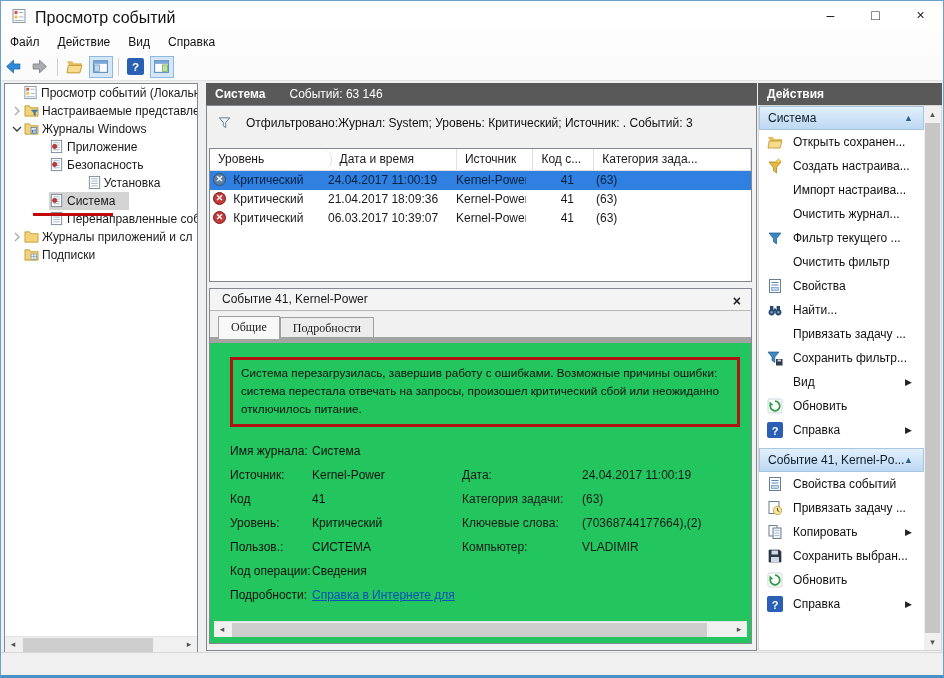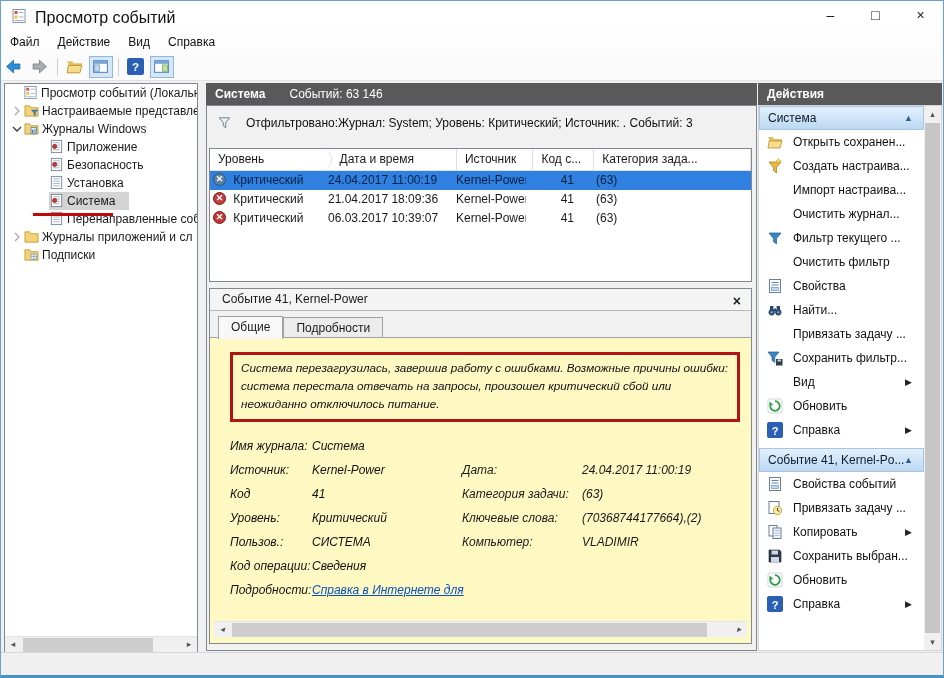--- a/index.html
+++ b/index.html
@@ -62,24 +62,24 @@
   .td.level { padding-left:3px; }
   .td.code { text-align:right; padding-right:14px; }
   .crit { display:inline-block; width:13px; height:13px; border-radius:50%; vertical-align:-2px; margin-right:4px;
           background:#c23b3b; border:1px solid #7e1818; position:relative; }
   .crit::before { content:"✕"; position:absolute; left:0; top:-3px; width:11px; text-align:center; font-size:9px; color:#fff; font-weight:bold; line-height:17px; }
   .crit.selcrit { background:#5a7fa6; border-color:#34516f; }
 
   .event-box { position:absolute; left:2px; right:4px; top:182px; bottom:6px; background:#f1f1f1; border:1px solid #828790; }
   .event-title { height:22px; line-height:21px; padding-left:12px; border-bottom:1px solid #b8b8b8; font-size:12px; background:#f4f4f4; }
   .event-close { position:absolute; right:10px; top:2px; font-size:14px; font-weight:bold; color:#222; }
-  .tabs { position:absolute; left:8px; top:27px; height:22px; }
+  .tabs { position:absolute; left:8px; top:27px; height:22px;font-family:Liberation Serif, serif; }
   .tab { display:inline-block; height:22px; padding:3px 12px 0 12px; font-size:12px; border:1px solid #a0a0a0; border-bottom:none; background:#ececec; vertical-align:bottom; }
   .tab.active { background:#f8f8f8; height:23px; position:relative; z-index:2; }
-  .tab-content { position:absolute; left:0; right:0; top:48px; bottom:0; border-top:1px solid #a3a3a3; background:#fef9c3;font-style:italic; }
+  .tab-content { position:absolute; left:0; right:0; top:48px; bottom:0; border-top:6px solid #a3a3a3; background:#22c55e; }
 
   .desc-box { position:absolute; left:20px; top:14px; width:510px; height:70px; border:3px solid #b01414; padding:4px 8px; }
   .desc-text { font-size:11.7px; line-height:1.55; color:#111; }
 
   .fields { position:absolute; left:0; top:96px; right:0; height:172px; }
   .frow { position:absolute; height:24px; line-height:24px; font-size:12px; white-space:nowrap; }
   .flabel { position:absolute; left:20px; color:#111; }
   .fvalue { position:absolute; left:102px; color:#111; }
   .flabel2 { position:absolute; left:252px; }
   .fvalue2 { position:absolute; left:372px; }
@@ -191,21 +191,21 @@
         <div class="tree-row" style="padding-left: 44px;"><span><span class="ticon"><svg viewBox="0 0 16 16">
                 <rect x="2.5" y="1.5" width="11" height="13" fill="#fff" stroke="#7a8a99"></rect>
                 <g stroke="#9fb3c8" stroke-width="1">
                   <line x1="4.5" y1="4" x2="11.5" y2="4"></line>
                   <line x1="4.5" y1="6.5" x2="11.5" y2="6.5"></line>
                   <line x1="4.5" y1="9" x2="11.5" y2="9"></line>
                   <line x1="4.5" y1="11.5" x2="11.5" y2="11.5"></line>
                 </g>
                 <circle cx="6" cy="8" r="2.3" fill="#cc3434" stroke="#8b1a1a" stroke-width="0.6"></circle>
               </svg></span><span class="tlabel">Безопасность</span></span></div>
-        <div class="tree-row" style="padding-left: 44px;"><span><span class="ticon"><svg viewBox="0 0 16 16">
+        <div class="tree-row" style="padding-left: 44px; text-align: center;"><span><span class="ticon"><svg viewBox="0 0 16 16">
                 <rect x="2.5" y="1.5" width="11" height="13" fill="#fff" stroke="#7a8a99"></rect>
                 <g stroke="#9fb3c8" stroke-width="1">
                   <line x1="4.5" y1="4" x2="11.5" y2="4"></line>
                   <line x1="4.5" y1="6.5" x2="11.5" y2="6.5"></line>
                   <line x1="4.5" y1="9" x2="11.5" y2="9"></line>
                   <line x1="4.5" y1="11.5" x2="11.5" y2="11.5"></line>
                 </g>
               </svg></span><span class="tlabel">Установка</span></span></div>
         <div class="tree-row" style="padding-left: 44px;"><span class="tree-hl"><span class="ticon"><svg viewBox="0 0 16 16">
                 <rect x="2.5" y="1.5" width="11" height="13" fill="#fff" stroke="#7a8a99"></rect>

